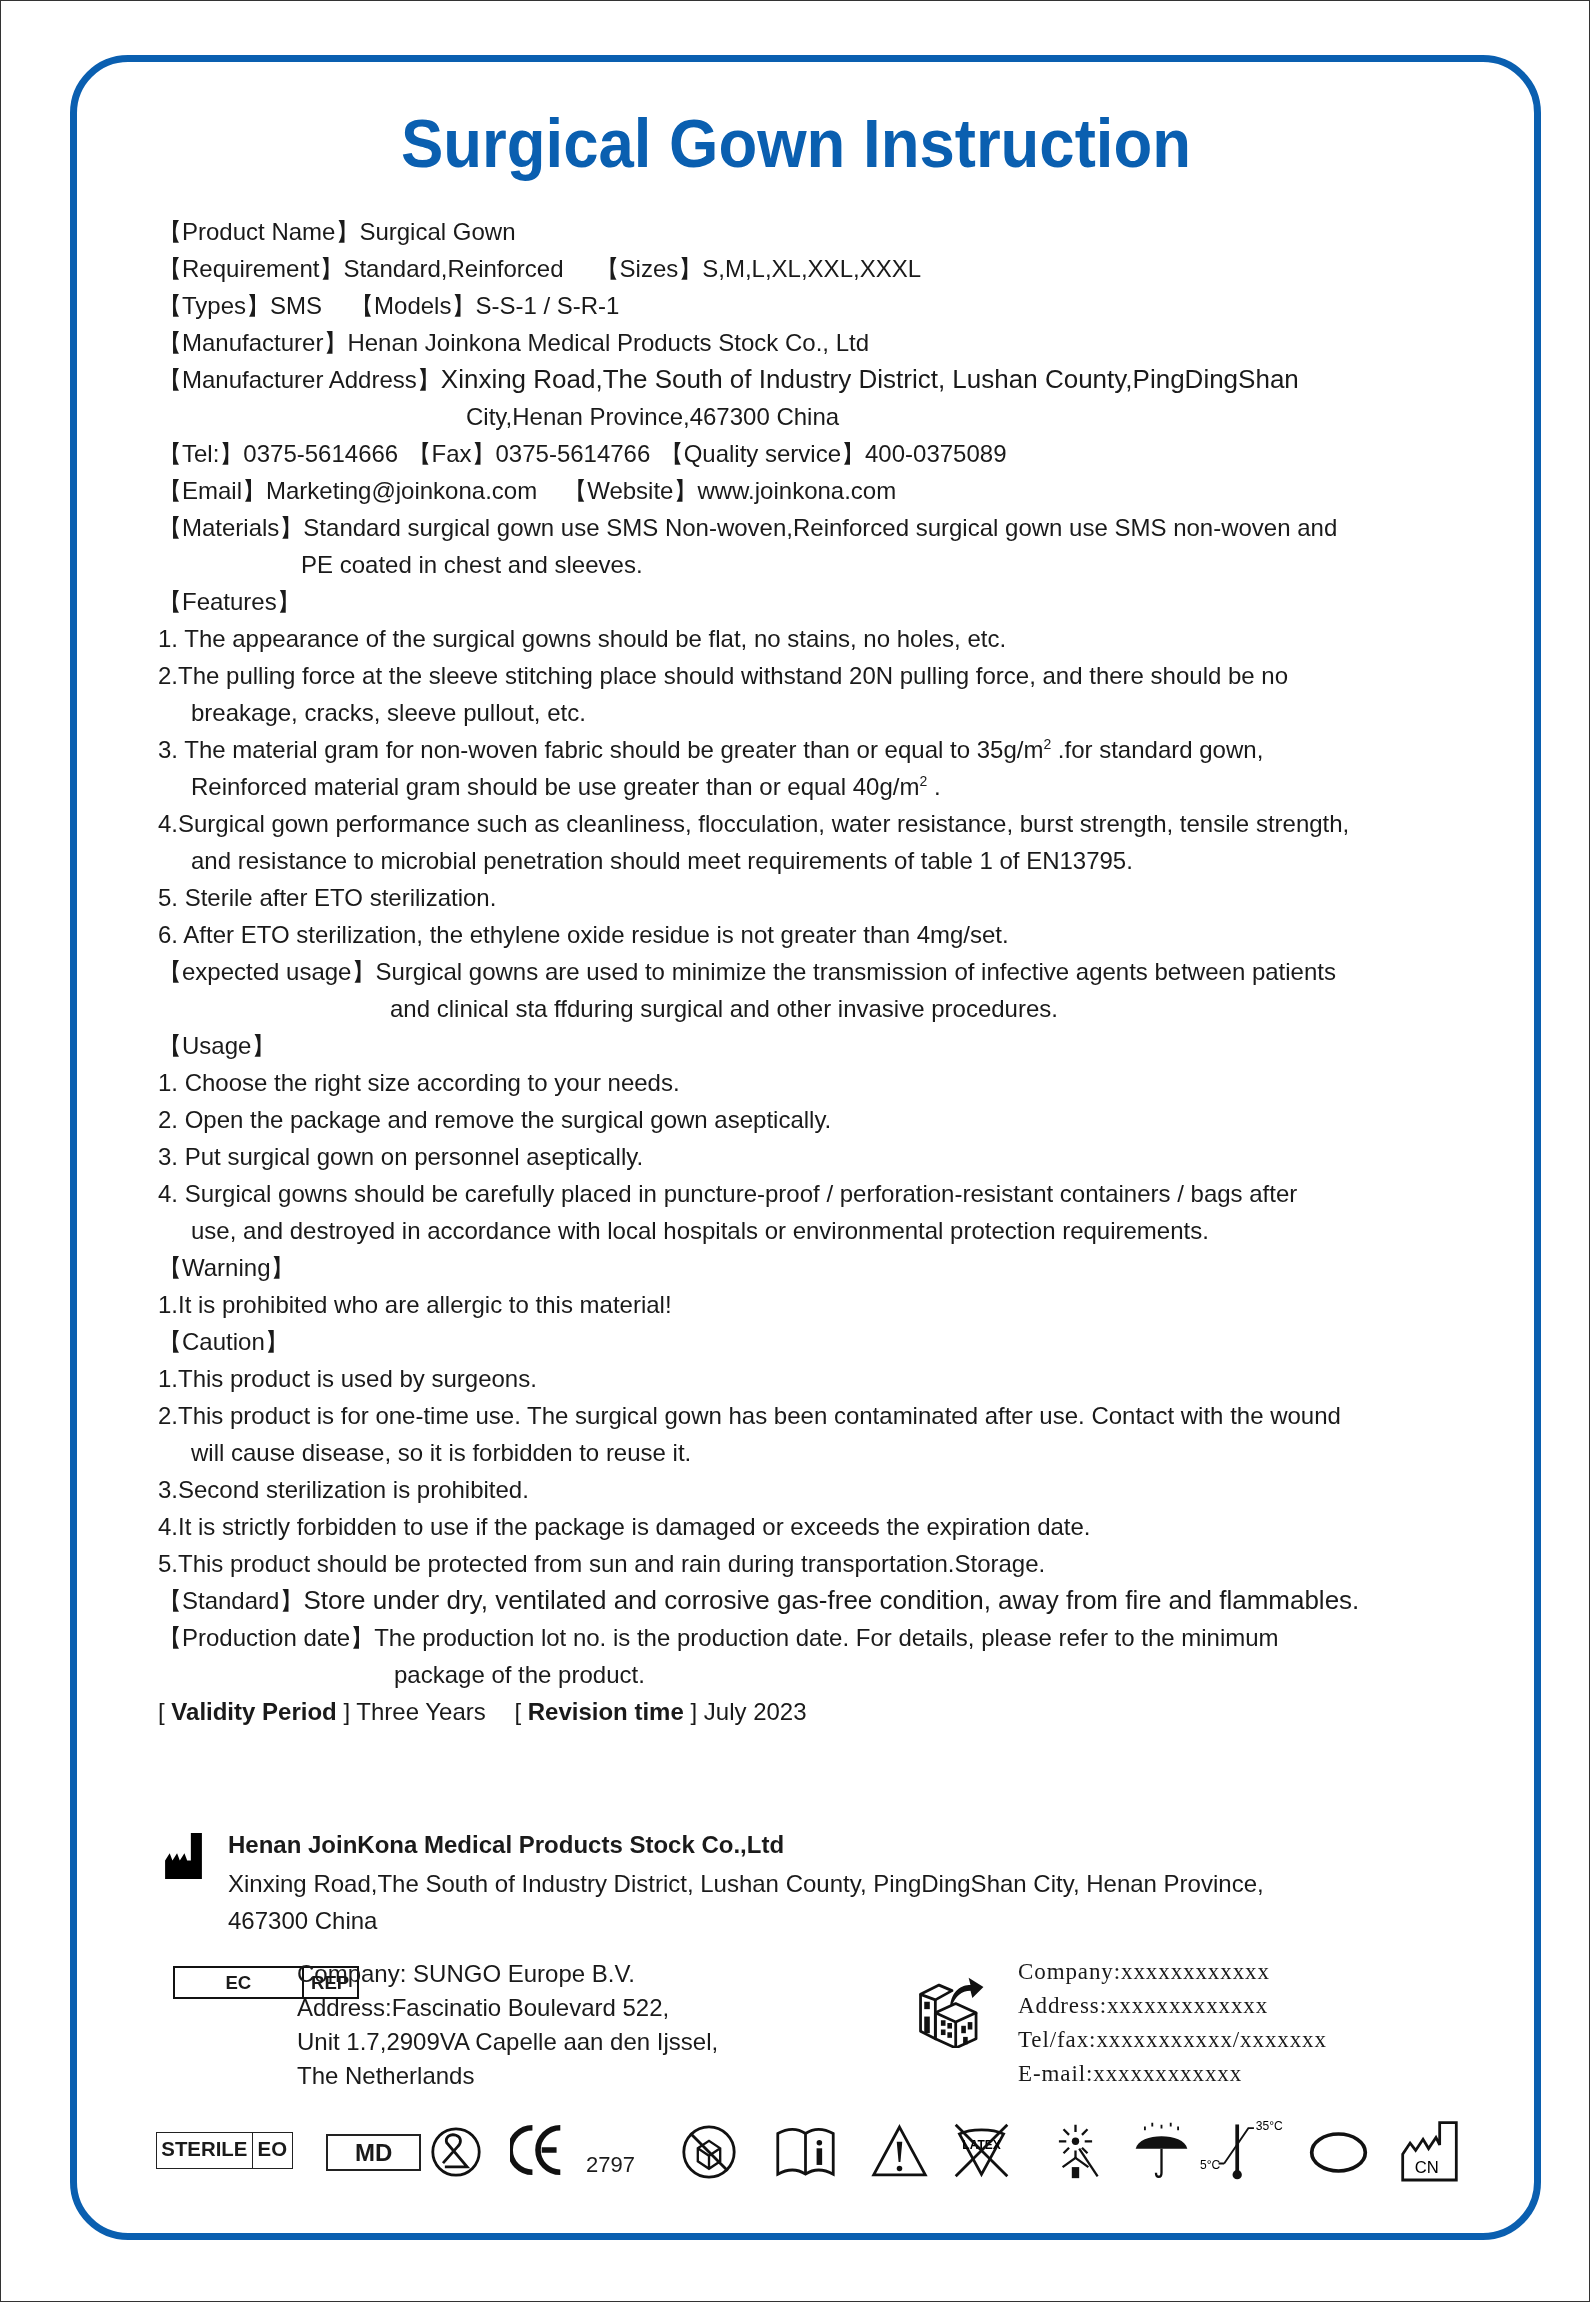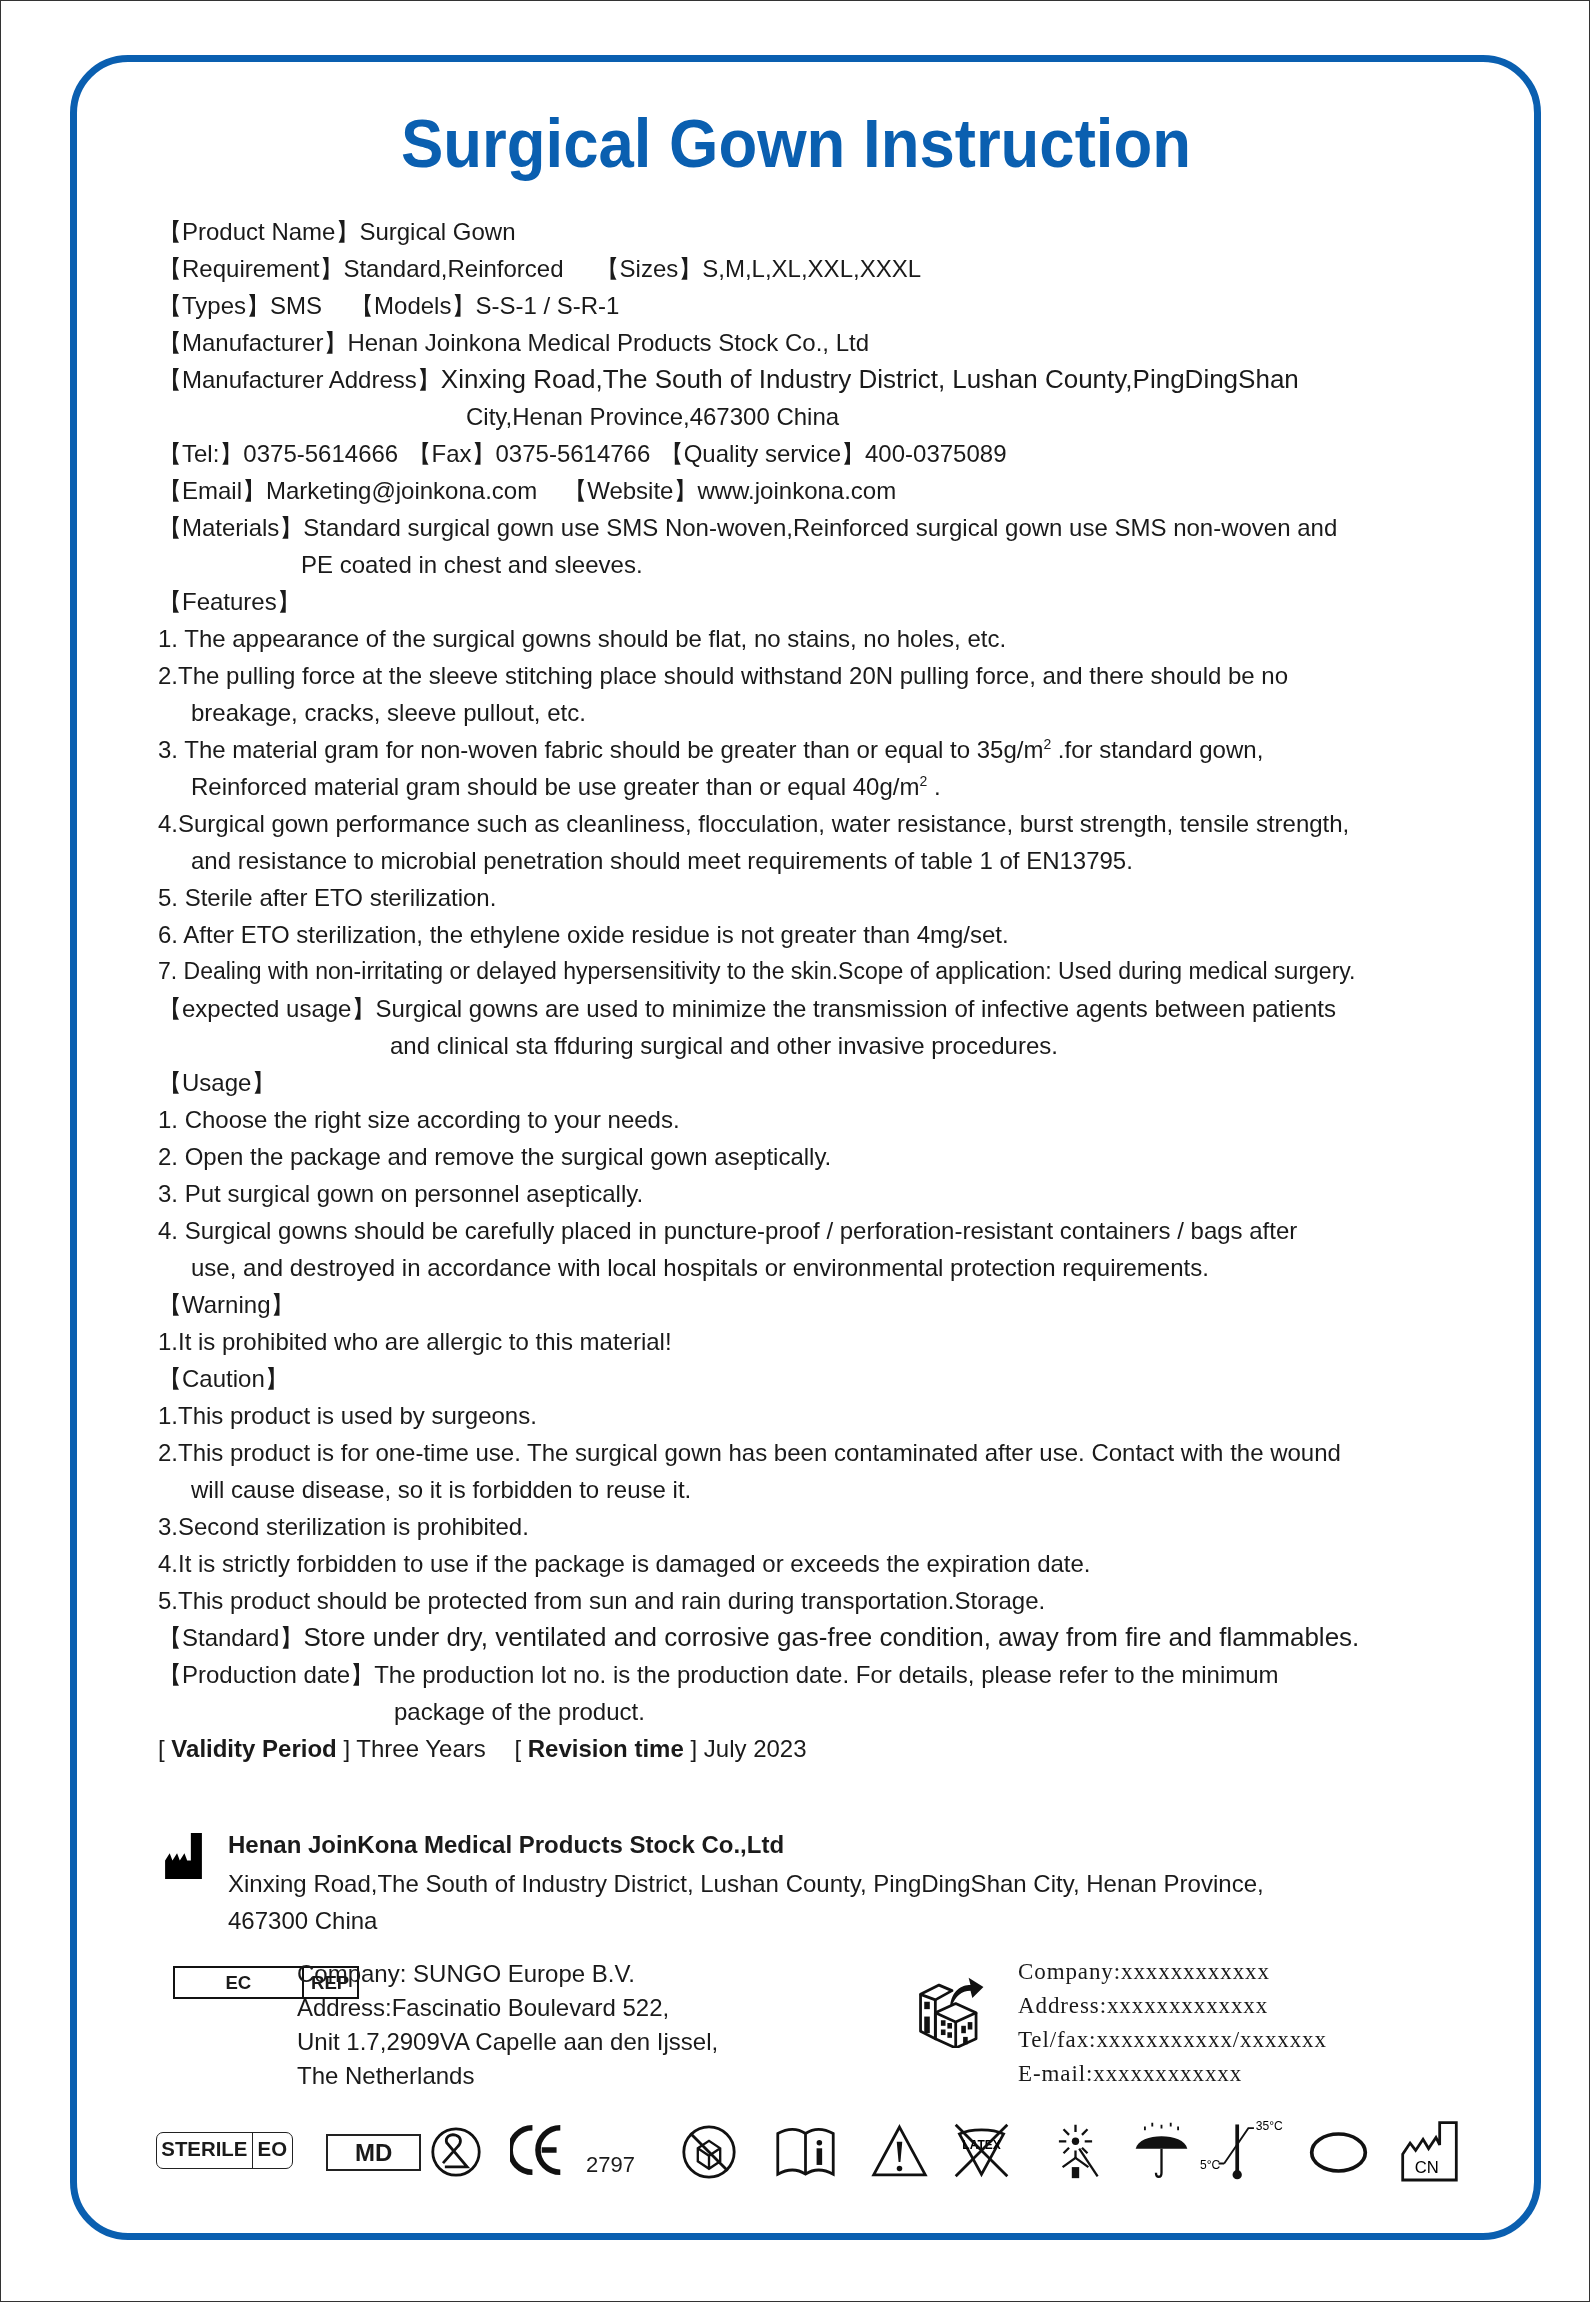--- a/index.html
+++ b/index.html
@@ -107,21 +107,20 @@
   <div class="line">
     <span>3. The material gram for non-woven fabric should be greater than or equal to 35g/m</span><sup>2</sup><span> .for standard gown,</span>
   </div>
   <div class="line ind-num">
     <span>Reinforced material gram should be use greater than or equal 40g/m</span><sup>2</sup><span> .</span>
   </div>
   <div class="line">4.Surgical gown performance such as cleanliness, flocculation, water resistance, burst strength, tensile strength,</div>
   <div class="line ind-num">and resistance to microbial penetration should meet requirements of table 1 of  EN13795.</div>
   <div class="line">5. Sterile after ETO sterilization.</div>
   <div class="line">6. After ETO sterilization, the ethylene oxide residue is not greater than 4mg/set.</div>
-  <div class="line" style="font-size:23px">7. Dealing with non-irritating or delayed hypersensitivity to the skin.Scope of application: Used during medical surgery.</div>
 
   <div class="line">
     <span>【expected usage】</span><span>Surgical gowns are used to minimize the transmission of infective agents between patients</span>
   </div>
   <div class="line ind-exp">and clinical sta ffduring surgical and other invasive procedures.</div>
 
   <div class="line">【Usage】</div>
   <div class="line">1. Choose the right size according to your needs.</div>
   <div class="line">2. Open the package and remove the surgical gown aseptically.</div>
   <div class="line">3. Put surgical gown on personnel aseptically.</div>
@@ -196,21 +195,21 @@
   </g>
 </svg>
 <div class="imp-text">
   <div>Company:xxxxxxxxxxxx</div>
   <div>Address:xxxxxxxxxxxxx</div>
   <div>Tel/fax:xxxxxxxxxxx/xxxxxxx</div>
   <div>E-mail:xxxxxxxxxxxx</div>
 </div>
 
 <div class="symbols">
-  <div class="sym box-sym" style="left:3.7px;top:15px;border-radius:7px;">
+  <div class="sym box-sym" style="left:3.7px;top:15px;">
     <span>STERILE</span>
       <span>EO</span>
   </div>
   <div class="sym box-sym" style="left:174px;top:16.7px;border-width:2.8px;font-size:24px;">
     <span style="padding:0 27px;">MD</span>
   </div>
   <svg class="sym" style="left:278px;top:9.3px" width="52" height="52" viewBox="0 0 56 56">
     <circle cx="28" cy="28" r="25" fill="none" stroke="#111" stroke-width="3"></circle>
     <path d="M16 44 H40 L18 18 C16 12 22 8 28 10 C34 12 34 18 30 22 L14 40" fill="none" stroke="#111" stroke-width="3"></path>
   </svg>

